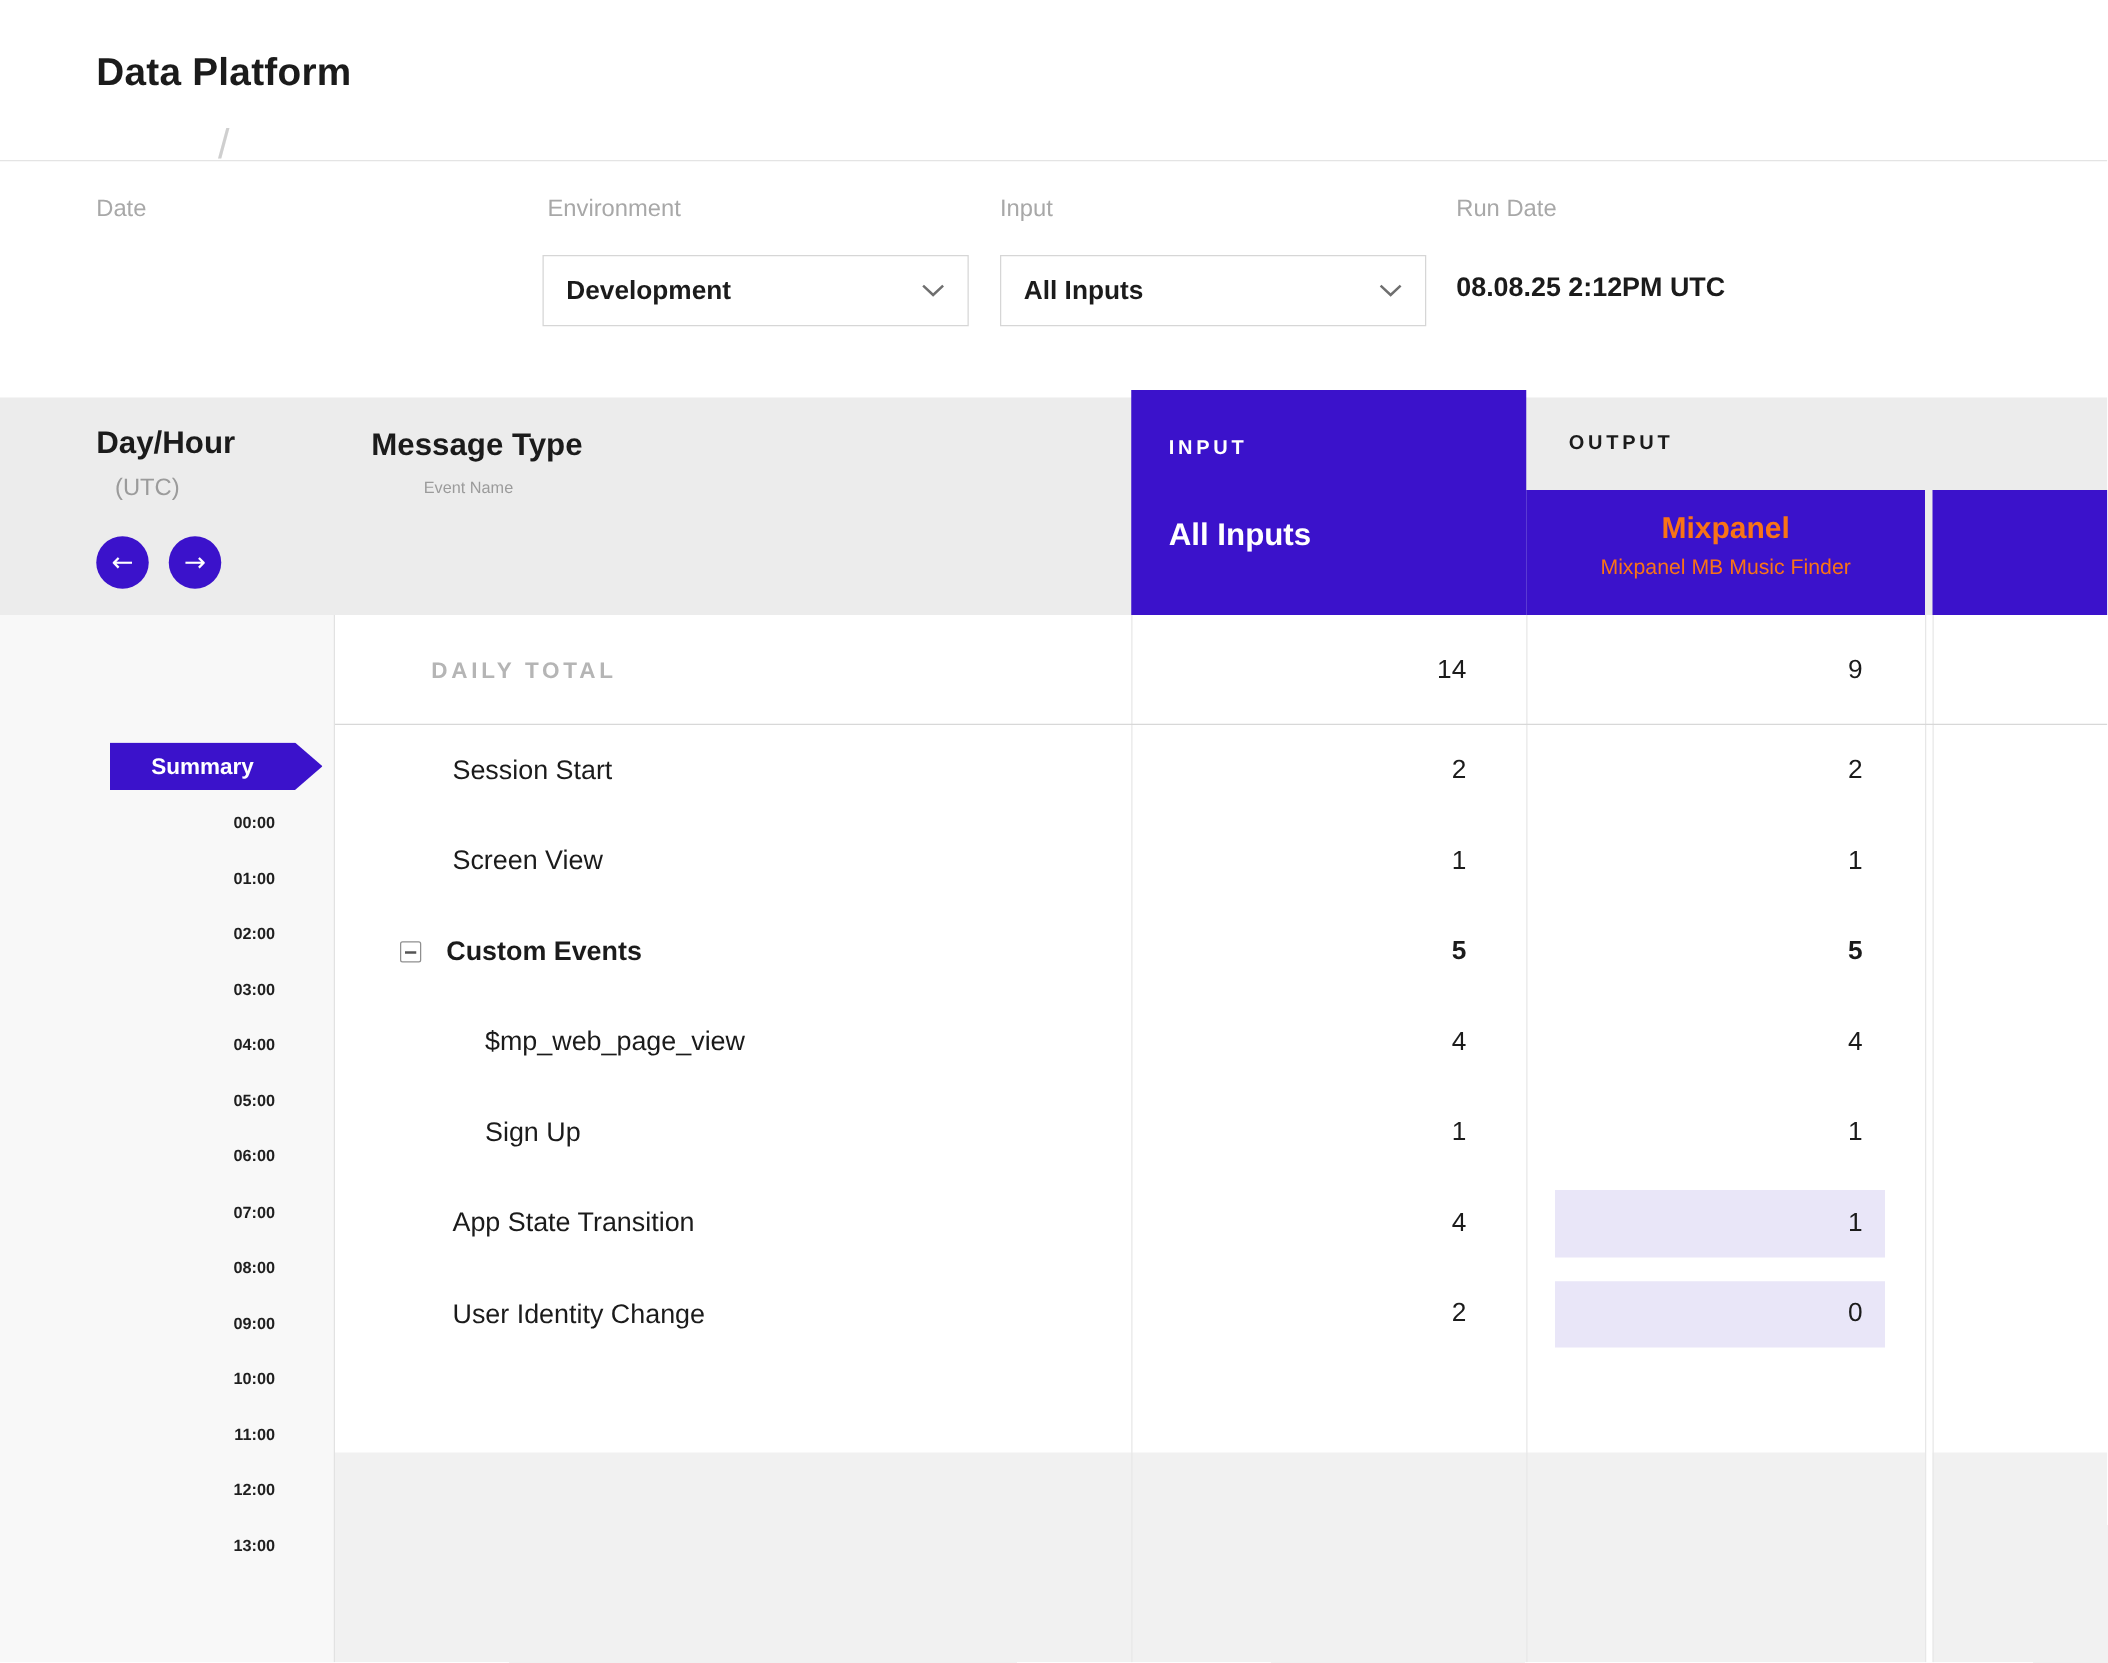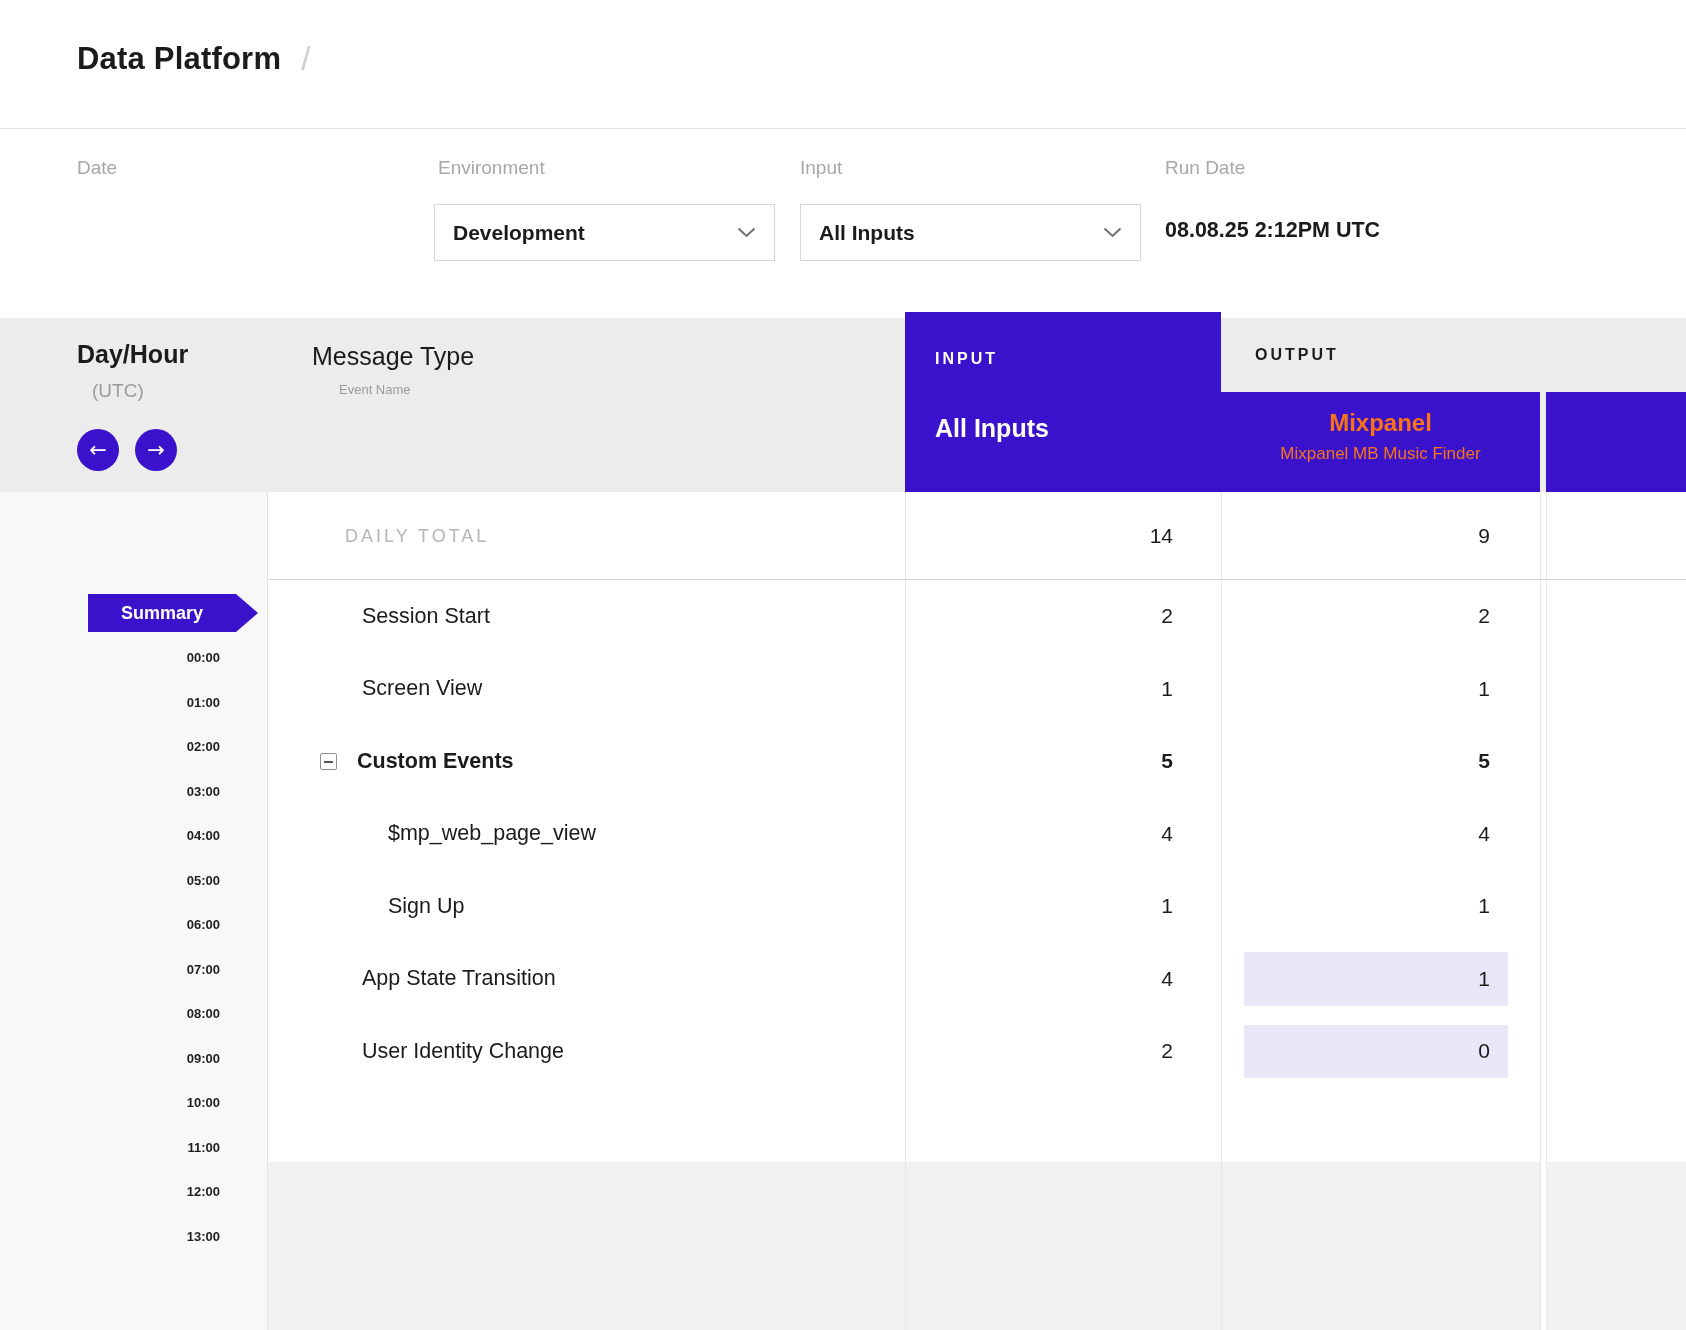--- a/index.html
+++ b/index.html
@@ -2,38 +2,38 @@
 <html style="--accent: #3b12cb; --hl: #e9e6f8;"><head>
 <meta charset="utf-8">
 <style>
   * { margin:0; padding:0; box-sizing:border-box; }
   html,body { background:#ffffff; }
   body { font-family:"Liberation Sans","DejaVu Sans",sans-serif; color:#1b1b1b; }
   #app { position:relative; width:1686px; height:1330px; overflow:hidden; background:#fff; }
 
   
   .topbar { position:absolute; top:0; left:0; width:100%; height:129px; background:#fff; border-bottom:1px solid #e4e4e4; }
-  .breadcrumb { position:absolute; left:77px; top:40px; display:flex; align-items:center; gap:20px; font-size:31px; font-weight:600; letter-spacing:.2px; }
+  .breadcrumb { position:absolute; left:77px; top:40px; display:flex; align-items:center; gap:20px; font-size:31px; font-weight:600; letter-spacing:.2px;flex-direction:column; }
   .breadcrumb .sep { color:#cfcfcf; font-weight:300; font-size:33px; }
 
   
   .filters { position:absolute; top:130px; left:0; width:100%; height:188px; background:#fff; }
   .f-label { position:absolute; top:27px; font-size:19px; color:#a8a8a8; }
   .f-box { position:absolute; top:74px; height:57px; border:1px solid #d6d6d6; background:#fff; display:flex; align-items:center; padding:0 18px; font-size:21px; font-weight:700; gap:13px; cursor:pointer; }
   .f-box .chev { margin-left:auto; display:flex; }
   .run-value { position:absolute; left:1165px; top:88px; font-size:21.5px; font-weight:700; }
 
   
   .grid-head { position:absolute; top:318px; left:0; width:100%; height:174px; background:#ececec; }
   .dh-title { position:absolute; left:77px; top:22px; font-size:25px; font-weight:700; }
   .dh-sub   { position:absolute; left:92px; top:62px; font-size:19px; color:#9b9b9b;text-align:right; }
   .nav-btn { position:absolute; top:111px; width:42px; height:42px; border-radius:50%; background:var(--accent); color:#fff; border:none; display:flex; align-items:center; justify-content:center; font-size:21px; font-family:"DejaVu Sans",sans-serif; cursor:pointer; }
   .nav-prev { left:77px; }
   .nav-next { left:135px; }
-  .mt-title { position:absolute; left:312px; top:24px; font-size:25px; font-weight:400; }
+  .mt-title { position:absolute; left:297px; top:24px; font-size:25px; font-weight:700; }
   .mt-sub   { position:absolute; left:339px; top:64px; font-size:13px; color:#9b9b9b; }
   .input-block { position:absolute; left:905px; top:-6px; width:316px; height:180px; background:var(--accent); color:#fff; }
   .input-label { position:absolute; left:30px; top:38px; font-size:16px; font-weight:700; letter-spacing:3px; }
   .input-title { position:absolute; left:30px; top:102px; font-size:25px; font-weight:700; }
   .output-label { position:absolute; left:1255px; top:28px; font-size:16px; font-weight:700; letter-spacing:3px; color:#1b1b1b; }
   .mixpanel-block { position:absolute; left:1221px; top:74px; width:319px; height:100px; background:var(--accent); color:#f97316; text-align:center; }
   .mixpanel-title { margin-top:17px; font-size:24px; font-weight:700; }
   .mixpanel-sub { margin-top:7px; font-size:17px; }
   .next-block { position:absolute; left:1546px; top:74px; width:140px; height:100px; background:var(--accent); }
 
@@ -43,21 +43,21 @@
   .bottom-fill2 { position:absolute; left:1546px; right:0; top:670px; bottom:0; background:#f1f1f1; }
   .vline { position:absolute; top:0; bottom:0; width:1px; background:#e7e7e7; }
   .vl-1 { left:905px; } .vl-2 { left:1221px; } .vl-3 { left:1540px; } .vl-4 { left:1546px; }
 
   .left-col { position:absolute; left:0; top:0; width:268px; height:100%; background:#f8f8f8; border-right:1px solid #e2e2e2; }
   .summary-tag { position:absolute; left:88px; top:102px; width:170px; height:38px; background:var(--accent); color:#fff; font-size:18px; font-weight:700; display:flex; align-items:center; justify-content:center; padding-right:22px; cursor:pointer; clip-path:polygon(0 0, 148px 0, 100% 50%, 148px 100%, 0 100%); }
   .hours { position:absolute; left:0; top:144px; width:220px; }
   .hour { height:44.5px; line-height:44.5px; text-align:right; font-size:13px; font-weight:700; color:#1f1f1f; cursor:pointer;padding-left:44px; }
 
   .daily { position:absolute; left:268px; right:0; top:0; height:88px; border-bottom:1px solid #d8d8d8; }
-  .daily-label { position:absolute; left:77px; top:34px; font-size:18px; font-weight:400; letter-spacing:3px; color:#b5b5b5; }
+  .daily-label { position:absolute; left:77px; top:34px; font-size:18px; font-weight:700; letter-spacing:3px; color:#b5b5b5; }
 
   .v-in  { position:absolute; left:637px; width:316px; top:0; height:100%; display:flex; align-items:center; justify-content:flex-end; padding-right:48px; font-size:21px; }
   .v-out { position:absolute; left:953px; width:319px; top:0; height:100%; display:flex; align-items:center; justify-content:flex-end; padding-right:50px; font-size:21px; }
   .v-out.hl { left:976px; width:264px; top:9.5px; height:53.5px; padding-right:18px; background:var(--hl); }
 
   .rows { position:absolute; left:268px; right:0; top:88px; }
   .row { position:relative; height:72.5px; }
   .msg { position:absolute; left:94px; top:0; height:100%; display:flex; align-items:center; font-size:21.5px; gap:20px; }
   .msg.has-toggle { left:52px; }
   .row.indent .msg { left:120px;text-align:right; }

